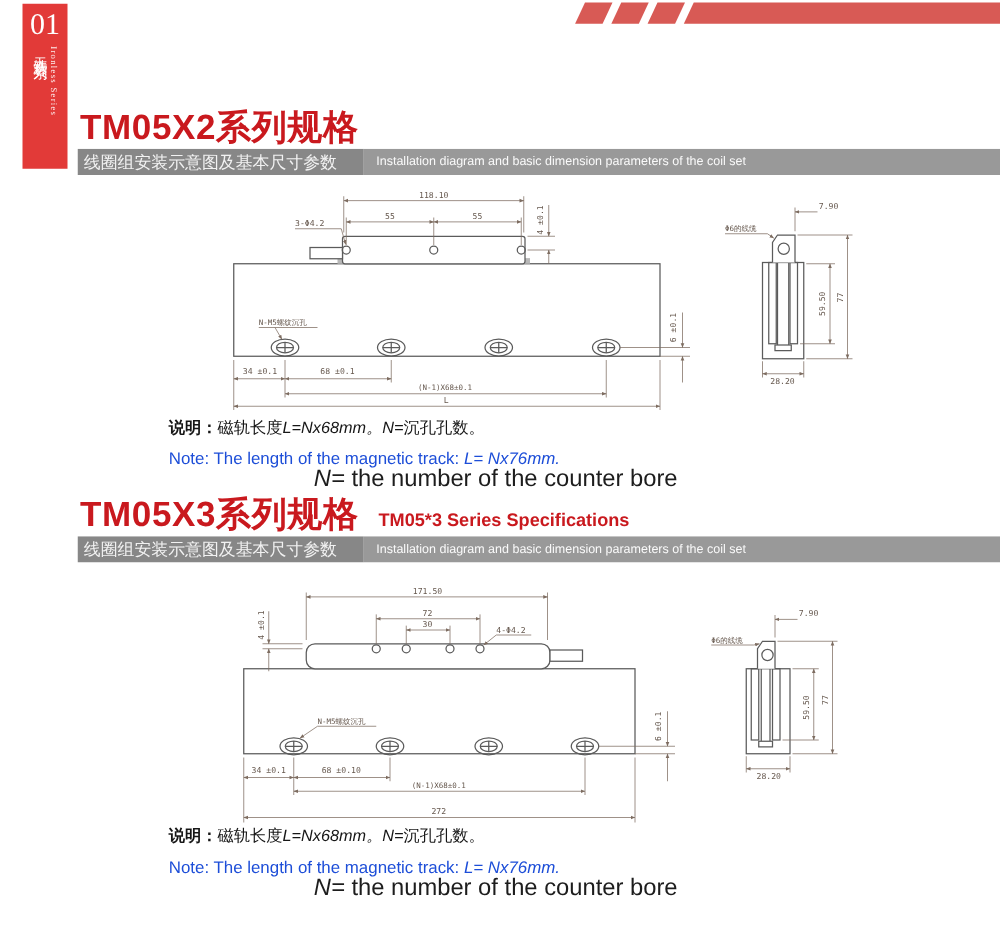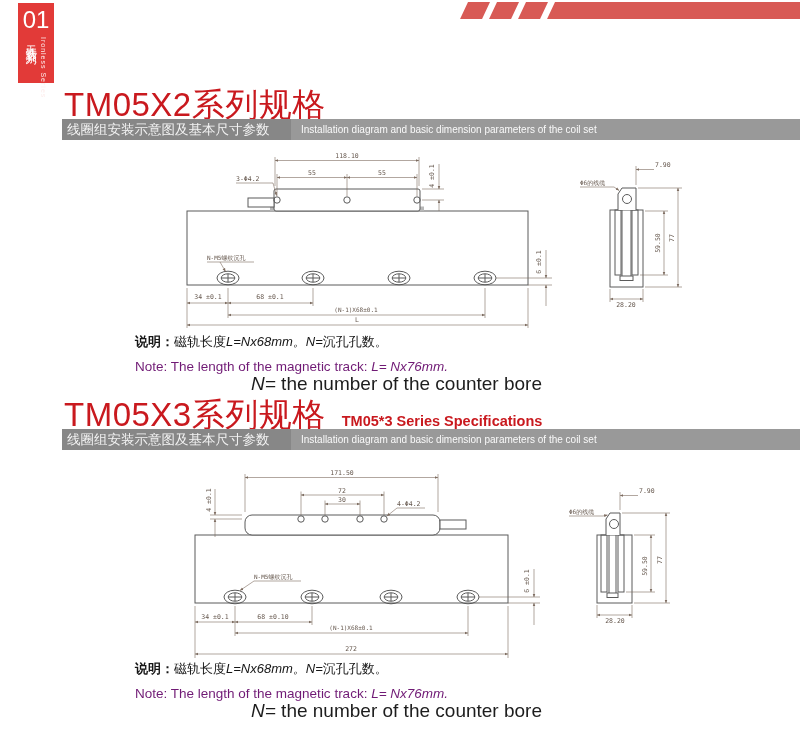--- a/index.html
+++ b/index.html
@@ -1,53 +1,53 @@
 <!DOCTYPE html>
 <html><head>
 <meta charset="utf-8">
 <style>
   html,body{margin:0;padding:0;background:#fff;}
   #page{position:relative;width:800px;height:755px;background:#fff;overflow:hidden;
         font-family:"Liberation Sans", sans-serif;}
 
   
-  .badge{position:absolute;left:18px;top:3px;width:36px;height:80px;background:#e23a38;}
+  .badge{position:absolute;left:18px;top:3px;width:36px;height:132px;background:#e23a38;font-family:Liberation Serif, serif;}
   .badge .num{color:#fff;font-size:24px;font-weight:500;text-align:center;margin-top:5px;line-height:1;}
   .badge .vt{display:flex;justify-content:center;gap:1px;margin-top:5px;}
   .vcn{writing-mode:vertical-rl;font-size:11px;color:#fff;letter-spacing:2px;line-height:1.1;}
   .ven{writing-mode:vertical-rl;font-size:7px;color:#fdeceb;letter-spacing:1px;line-height:1.2;}
 
   
   .stripe{position:absolute;top:2px;height:17px;background:#d85a55;
           transform:skewX(-25deg);transform-origin:0 0;}
 
   
   .sec-head{position:absolute;left:64px;display:flex;align-items:baseline;gap:16px;white-space:nowrap;}
-  .t1{color:#c9191e;font-size:33px;font-weight:normal;letter-spacing:.5px;text-align:right;}
+  .t1{color:#c9191e;font-size:28px;font-weight:bold;letter-spacing:.5px;text-align:right;}
   .t2{color:#c9191e;font-size:14.5px;font-weight:bold;}
 
   
   .gbar{position:absolute;left:62px;width:771px;height:21px;display:flex;overflow:hidden;}
   .gbar .cn{width:224px;background:#878787;color:#f2f2f2;font-size:13.5px;line-height:21px;padding-left:5px;white-space:nowrap;}
   .gbar .en{flex:1;background:#999;color:#fafafa;font-size:10px;line-height:21px;padding-left:10px;white-space:nowrap;}
 
   
   .draw{position:absolute;left:170px;}
   .g{stroke:#5b5b5b;stroke-width:1;fill:#fff;}
   .gn{stroke:#5b5b5b;stroke-width:1;fill:none;}
   .d{stroke:#7d6c60;stroke-width:.6;fill:none;}
   .t{font:6.5px "DejaVu Sans Mono", monospace;fill:#66584e;}
   .tc{font:6px "DejaVu Sans Mono", monospace;fill:#66584e;}
   .band{fill:#b8b8b8;stroke:none;}
 
   
   .notes{position:absolute;left:135px;color:#161616;}
   .notes .cnl{font-size:13px;margin-bottom:7px;}
   .notes .cnl b{font-weight:bold;}
-  .notes .enl{font-size:13.5px;color:#701a75;line-height:17px;}
+  .notes .enl{font-size:13.5px;color:#1d4ed8;line-height:17px;}
   .notes .enl2{font-size:19px;color:#1d1d1d;line-height:17px;margin-left:116px;}
 </style>
 </head>
 <body>
 
 <div id="page">
 
   <div class="badge">
     <div class="num">01</div>
     <div class="vt">

